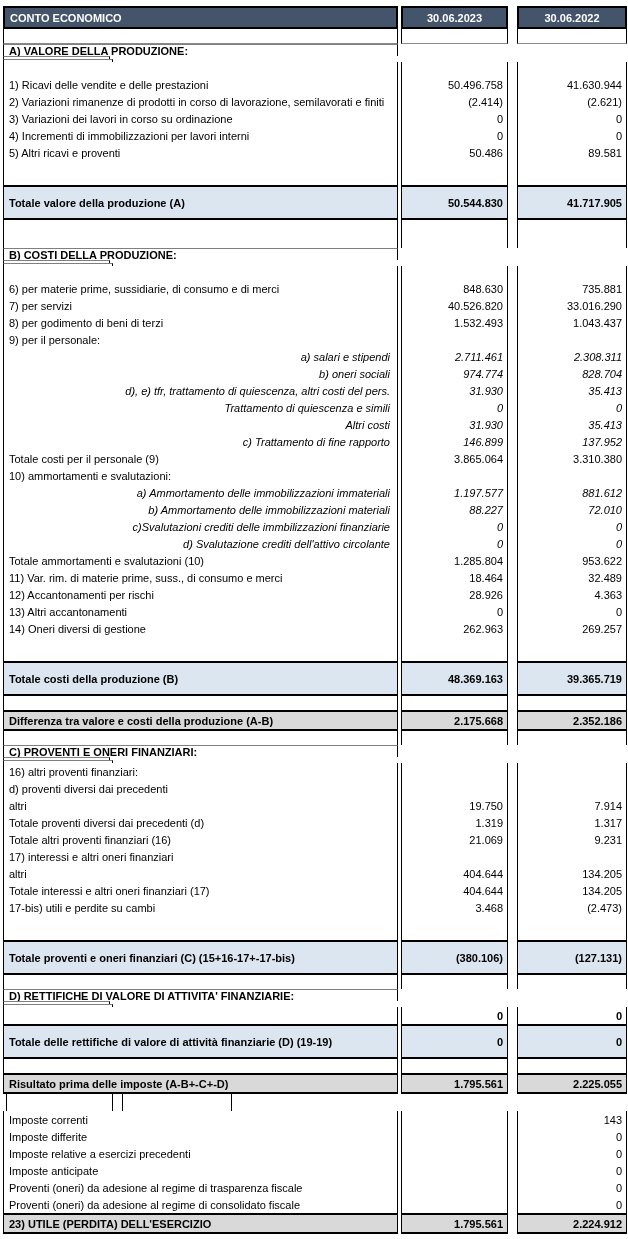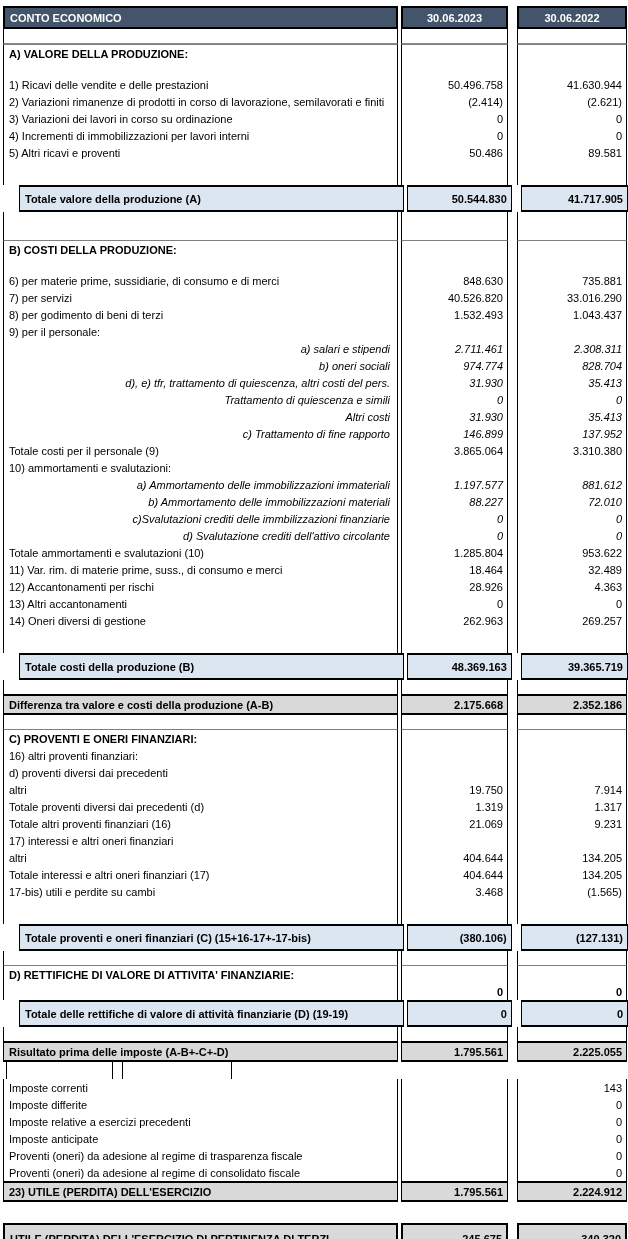--- a/index.html
+++ b/index.html
@@ -38,32 +38,32 @@
     font-weight:bold;border:2px solid var(--border);
   }
   .r-header .label{font-size:11px;}
   .r-header .v{justify-content:center;}
 
   .r-blank{height:14px;}
   .r-blankRule{height:15px;}
   .r-blankRule .c{border-bottom:1px solid var(--rule);}
   .r-blankTall{height:24px;}
 
-  .r-section{height:18px;}
+  .r-section{height:18px;flex-direction:column;}
   .r-section .c{border-top:1px solid #7f7f7f;}
   .r-section .label{font-weight:bold;}
 
   .r-item{height:17px;}
   .r-bold0{height:17px;}
   .r-bold0 .v{font-weight:bold;}
 
   .r-italic{height:17px;font-style:italic;}
   .r-italic .label{justify-content:flex-end;text-align:right;padding-right:7px;padding-left:48px;}
 
-  .r-totalBlue{height:27px;margin-left:16px;}
+  .r-totalBlue{height:35px;}
   .r-totalBlue .c{
     background:var(--total-blue);font-weight:bold;
     border-top:2px solid var(--border);border-bottom:2px solid var(--border);
   }
   .r-totalGray{height:21px;}
   .r-totalGray .c{
     background:var(--total-gray);font-weight:bold;
     border-top:2px solid var(--border);border-bottom:2px solid var(--border);
   }
 
@@ -429,21 +429,21 @@
         <div class="sp1"></div>
         <div class="c v v1">404.644</div>
         <div class="sp2"></div>
         <div class="c v v2">134.205</div>
       </div>
       <div class="row r-item">
         <div class="c label">17-bis) utili e perdite su cambi</div>
         <div class="sp1"></div>
         <div class="c v v1">3.468</div>
         <div class="sp2"></div>
-        <div class="c v v2">(1.565)</div>
+        <div class="c v v2">(2.473)</div>
       </div>
       <div class="row r-blankTall">
         <div class="c label"></div>
         <div class="sp1"></div>
         <div class="c v v1"></div>
         <div class="sp2"></div>
         <div class="c v v2"></div>
       </div>
       <div class="row r-totalBlue">
         <div class="c label">Totale proventi e oneri finanziari (C) (15+16-17+-17-bis)</div>

